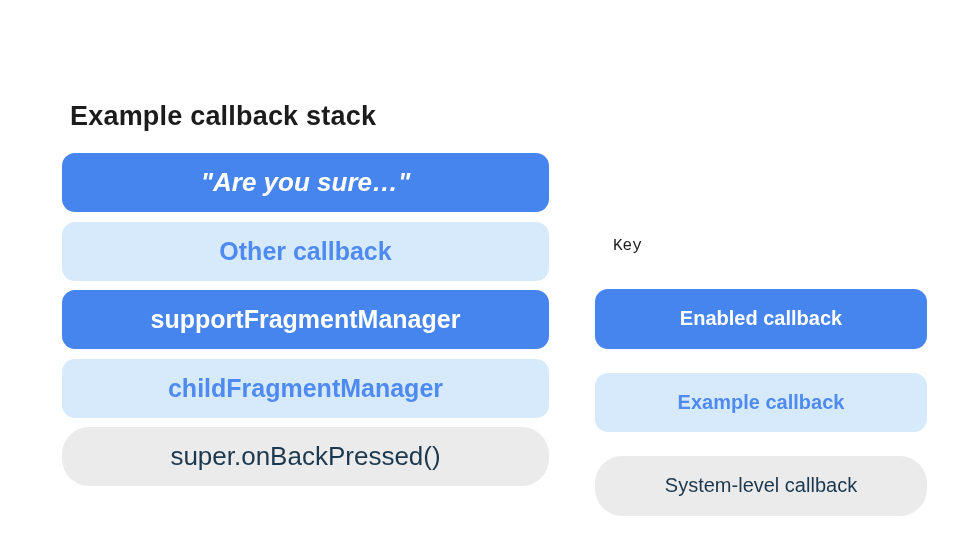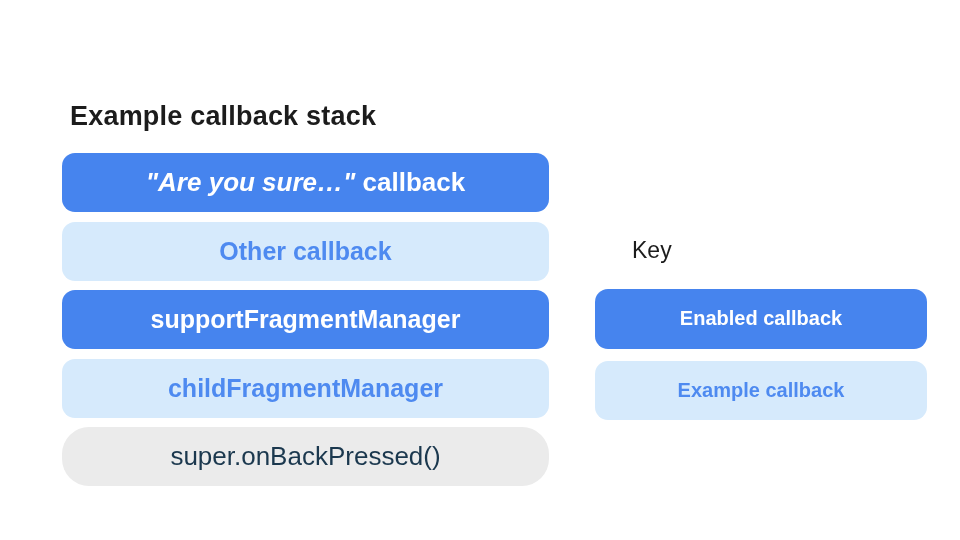--- a/index.html
+++ b/index.html
@@ -32,35 +32,36 @@
     left: 62px;
     top: 153px;
     width: 487px;
     display: flex;
     flex-direction: column;
     gap: 9.5px;
   }
 
   .key-label {
     position: absolute;
-    left: 632px;
+    left: 613px;
     top: 237px;
-    font-size: 23px;
+    font-size: 16px;
     font-weight: 500;
     color: var(--title-text, #1c1c1c);
+    font-family: Liberation Mono, monospace;
   }
 
   .key-list {
     position: absolute;
     left: 595px;
     top: 289px;
     width: 332px;
     display: flex;
     flex-direction: column;
-    gap: 12px;
+    gap: 24px;
   }
 
   .box {
     height: 59px;
     border-radius: 13px;
     display: flex;
     align-items: center;
     justify-content: center;
     white-space: pre;
   }
@@ -90,36 +91,37 @@
 </style>
 </head>
 <body>
 
 <div class="canvas">
 
   <div class="diagram-title">Example callback stack</div>
 
   <div class="stack">
 
-    <div class="box enabled top-callback"><span class="quoted">"Are you sure…"</span><span> callback</span></div>
+    <div class="box enabled top-callback"><span class="quoted">"Are you sure…"</span></div>
 
     <div class="box disabled">Other callback</div>
 
     <div class="box enabled">supportFragmentManager</div>
 
     <div class="box disabled">childFragmentManager</div>
 
     <div class="box system">super.onBackPressed()</div>
 
   </div>
 
   <div class="key-label">Key</div>
 
   <div class="key-list">
 
     <div class="box enabled">Enabled callback</div>
 
     <div class="box disabled">Example callback</div>
 
+    <div class="box system">System-level callback</div>
 
   </div>
 
 </div>
 
 </body></html>

